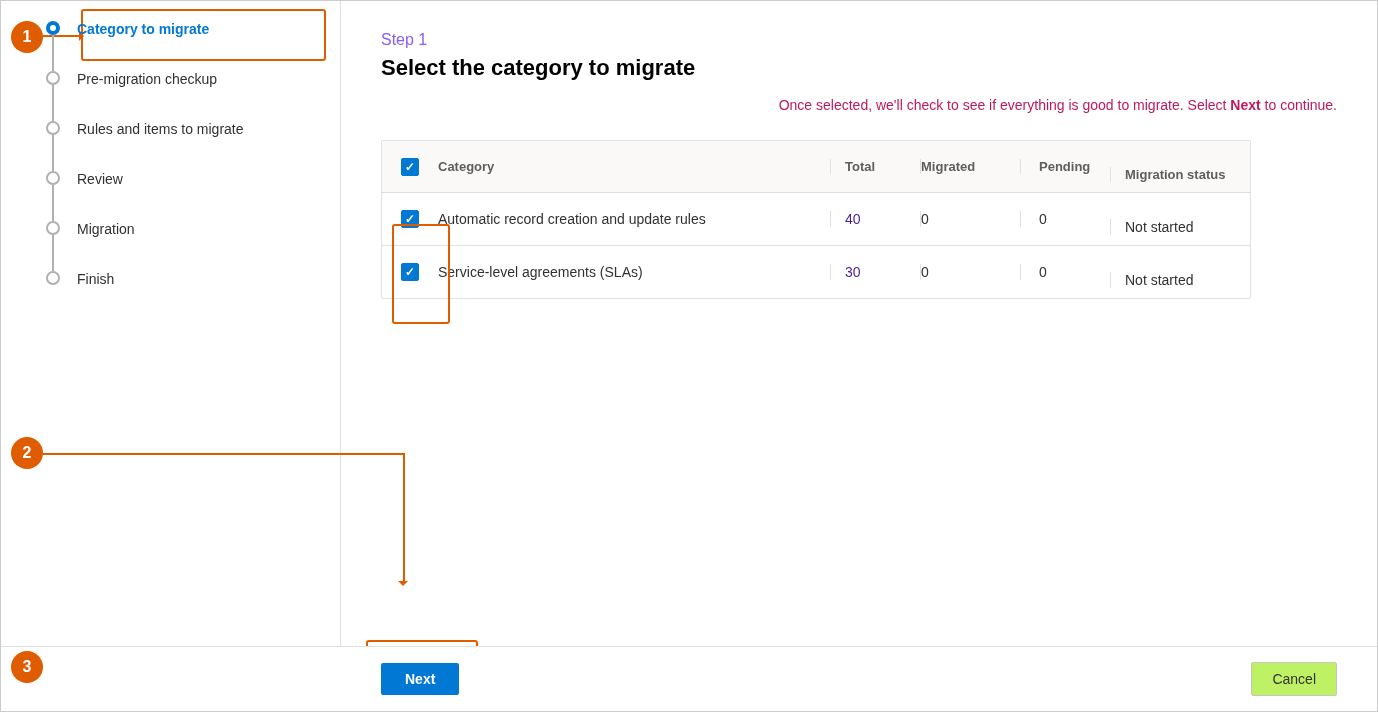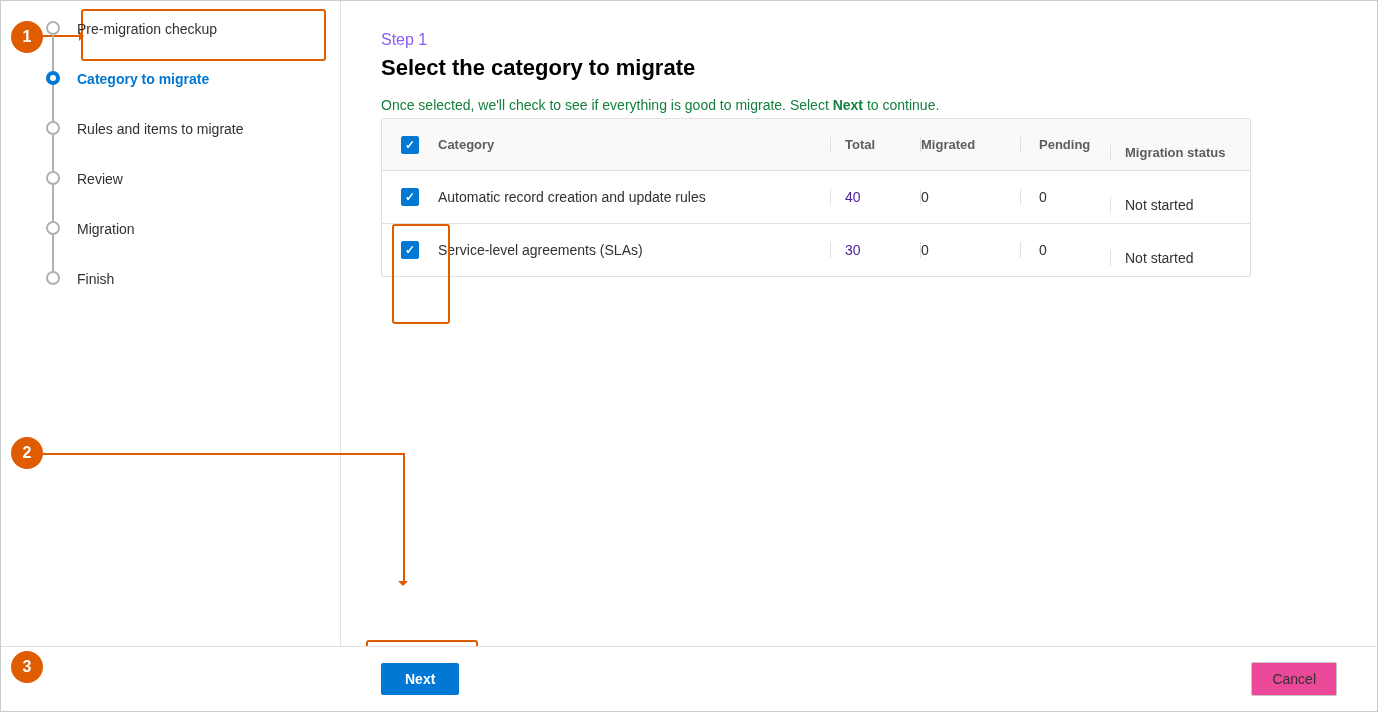--- a/index.html
+++ b/index.html
@@ -208,23 +208,24 @@
       margin-bottom: 6px;
     }
     .page-title {
       font-size: 22px;
       font-weight: 600;
       color: #000000;
       margin-bottom: 14px;
     }
     .description {
       font-size: 14px;
-      color: #15803d;
-      margin-bottom: 2px;
+      color: #be185d;
+      margin-bottom: 24px;
       line-height: 1.5;
+      text-align: right;
     }
     .description strong {
       font-weight: 700;
     }
     
     .category-table {
       border: 1px solid #e0e0e0;
       border-radius: 2px;
       overflow: hidden;
       width: 870px;
@@ -334,21 +335,21 @@
       border: none;
       padding: 8px 24px;
       font-size: 14px;
       font-weight: 600;
       border-radius: 2px;
       cursor: pointer;
       margin-left: 340px;
     }
     .btn-cancel {
       margin-left: auto;
-      background: #ec4899;
+      background: #bef264;
       color: #323130;
       border: 1px solid #c8c6c4;
       padding: 8px 20px;
       font-size: 14px;
       border-radius: 2px;
       cursor: pointer;
     }
   </style>
 </head>
 <body>
@@ -369,37 +370,37 @@
   <div class="arrow-2-vert-down"></div>
   <div class="arrow-2-end"></div>
 
   <div class="arrow-3-line"></div>
   <div class="arrow-3-end"></div>
 
   <div class="main-content">
 
     <div class="sidebar">
       <div class="step-group">
-
-        <div class="step-item">
-          <div class="step-connector-col">
-            <div class="step-circle inactive"></div>
-            <div class="step-line"></div>
-          </div>
-          <span class="step-label">Pre-migration checkup</span>
-        </div>
 
         <div class="step-item">
           <div class="step-connector-col">
             <div class="step-circle active">
               <div class="step-circle-inner"></div>
             </div>
             <div class="step-line"></div>
           </div>
           <span class="step-label active-label">Category to migrate</span>
+        </div>
+
+        <div class="step-item">
+          <div class="step-connector-col">
+            <div class="step-circle inactive"></div>
+            <div class="step-line"></div>
+          </div>
+          <span class="step-label">Pre-migration checkup</span>
         </div>
 
         <div class="step-item">
           <div class="step-connector-col">
             <div class="step-circle inactive"></div>
             <div class="step-line"></div>
           </div>
           <span class="step-label">Rules and items to migrate</span>
         </div>
 

